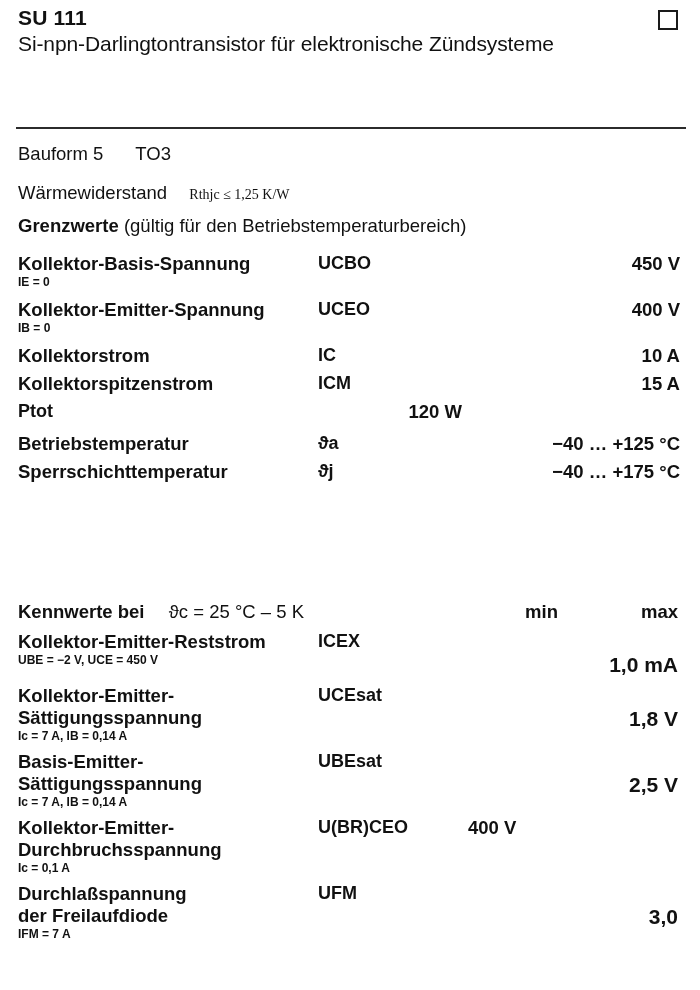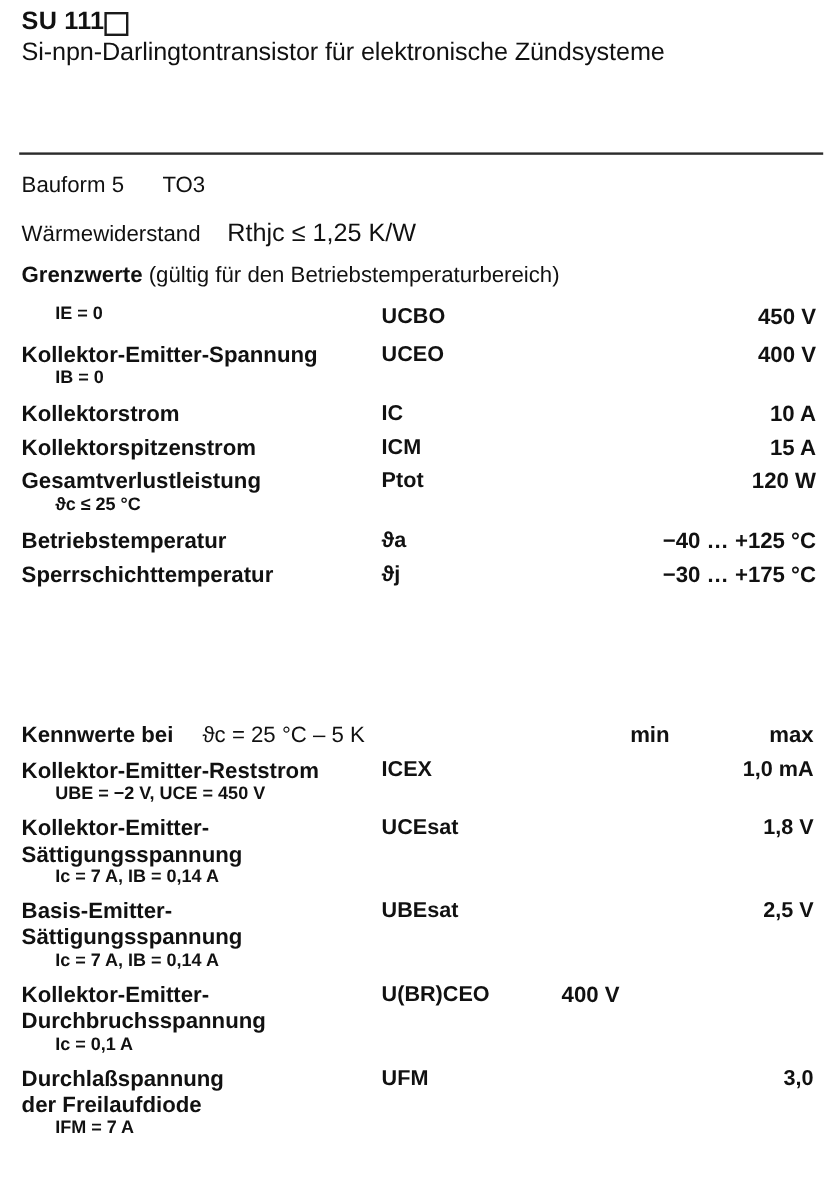--- a/index.html
+++ b/index.html
@@ -26,20 +26,21 @@
   
   .header {
     position: absolute;
     left: 18px;
     top: 6px;
     right: 18px;
   }
   .title-row {
     display: flex;
     align-items: flex-start;
+    justify-content: space-between;
   }
   .doc-title {
     font-size: 21px;
     font-weight: bold;
     letter-spacing: 0.2px;
     line-height: 1.1;
   }
   .corner-box {
     width: 16px;
     height: 16px;
@@ -72,46 +73,46 @@
   .row {
     display: grid;
     grid-template-columns: 300px 150px 1fr;
     align-items: start;
     column-gap: 0px;
   }
   .c1 { font-size: 18.5px; line-height: 1.17; }
   .c2 { font-size: 18px; line-height: 1.17; }
   .c3 { font-size: 18.5px; line-height: 1.17; font-weight: bold; text-align: right; padding-right: 6px; }
   .bold { font-weight: bold; }
-  .small { font-size: 21px; }
+  .small { font-size: 14px; font-family: Liberation Serif, serif; }
   .gap { height: 10px; }
 
   .line-main { font-weight: bold; font-size: 18.5px; line-height: 1.18; }
-  .line-cond { font-weight: bold; font-size: 15px; line-height: 1.2; margin-left: 28px; }
+  .line-cond { font-weight: bold; font-size: 12px; line-height: 1.2; }
 
   .info { font-size: 18.5px; line-height: 1.2; }
   .info-bauform { margin-bottom: 17px; }
   .info-waerme { margin-bottom: 11px; }
   .info-grenz { }
 
   .minmax-row {
     display: grid;
     grid-template-columns: 300px 150px 90px 1fr;
     font-weight: bold;
     font-size: 18.5px;
   }
   .minmax-row .mm { text-align: right; }
 
   .k-row {
     display: grid;
     grid-template-columns: 300px 150px 90px 1fr;
     align-items: start;
   }
   .k-row .val-min { font-weight: bold; font-size: 18.5px; text-align: left; }
-  .k-row .val-max { font-weight: bold; font-size: 18px; text-align: right; padding-right: 8px; }
+  .k-row .val-max { font-weight: bold; font-size: 21px; text-align: right; padding-right: 8px; margin-top: 22px; }
 
   .spacer-sm { height: 8px; }
 </style>
 </head>
 <body>
 
 <div class="page">
 
   <div class="header">
     <div class="title-row">
@@ -138,20 +139,21 @@
       <span class="bold">Grenzwerte</span>
       <span> </span>
       <span>(gültig für den Betriebstemperaturbereich)</span>
     </div>
   </div>
 
   <div class="block" style="top:253px;">
 
     <div class="row">
       <div class="c1">
+        <div class="line-main">Kollektor-Basis-Spannung</div>
         <div class="line-cond">IE = 0</div>
       </div>
       <div class="c2 bold">UCBO</div>
       <div class="c3">450 V</div>
     </div>
     <div class="gap"></div>
 
     <div class="row">
       <div class="c1">
         <div class="line-main">Kollektor-Emitter-Spannung</div>
@@ -174,44 +176,40 @@
     <div class="row">
       <div class="c1">
         <div class="line-main">Kollektorspitzenstrom</div>
       </div>
       <div class="c2 bold">ICM</div>
       <div class="c3">15 A</div>
     </div>
     <div style="height:6px;"></div>
 
     <div class="row">
-      <div class="c1">
-        <div class="line-main">Gesamtverlustleistung</div>
-        <div class="line-cond">ϑc ≤ 25 °C</div>
-      </div>
       <div class="c2 bold">Ptot</div>
       <div class="c3">120 W</div>
     </div>
     <div class="gap"></div>
 
     <div class="row">
       <div class="c1">
         <div class="line-main">Betriebstemperatur</div>
       </div>
       <div class="c2 bold">ϑa</div>
       <div class="c3">−40 … +125 °C</div>
     </div>
     <div style="height:6px;"></div>
 
     <div class="row">
       <div class="c1">
         <div class="line-main">Sperrschichttemperatur</div>
       </div>
       <div class="c2 bold">ϑj</div>
-      <div class="c3">−30 … +175 °C</div>
+      <div class="c3">−40 … +175 °C</div>
     </div>
 
   </div>
 
   <div class="block" style="top:601px;">
 
     <div class="minmax-row">
       <div>
         <span>Kennwerte bei</span>
         <span style="display:inline-block;width:14px;"></span>

